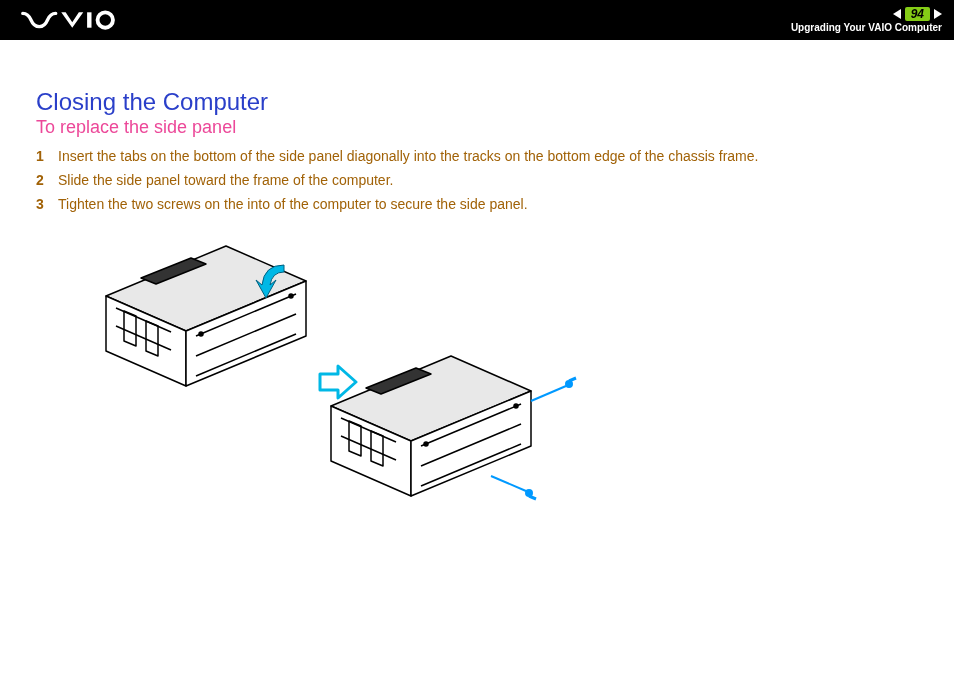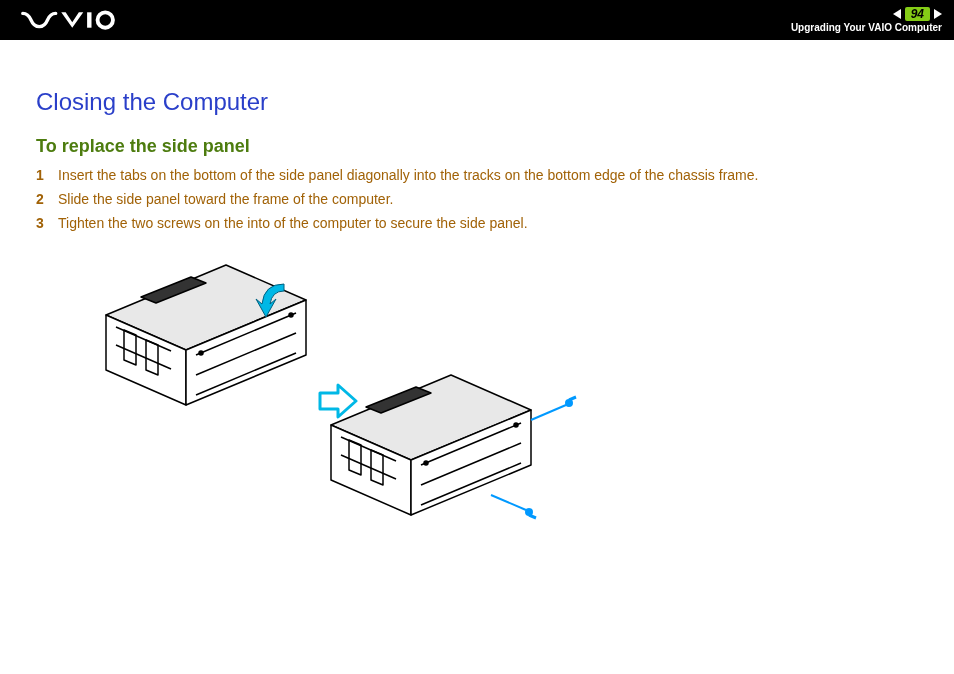--- a/index.html
+++ b/index.html
@@ -8,22 +8,22 @@
   .logo { display: flex; align-items: center; }
   .logo svg { height: 22px; }
   .header-right { display: flex; flex-direction: column; align-items: flex-end; color: #fff; }
   .pager { display: flex; align-items: center; gap: 4px; font-size: 12px; font-style: italic; }
   .pager .arrow { width: 0; height: 0; }
   .arrow-left { border-top: 5px solid transparent; border-bottom: 5px solid transparent; border-right: 8px solid #fff; }
   .arrow-right { border-top: 5px solid transparent; border-bottom: 5px solid transparent; border-left: 8px solid #fff; }
   .pagenum { background: #84cc16; color: #000; padding: 0 6px; font-weight: bold; font-style: italic; font-size: 12px; border-radius: 2px; }
   .section { font-size: 10px; font-weight: bold; margin-top: 1px; }
   .content { padding: 48px 36px 0 36px; }
-  h1 { color: #2a3fc9; font-weight: normal; font-size: 24px; margin-bottom: 20px; }
-  h2 { color: #4d7c0f; font-weight: bold; font-size: 18px; margin-bottom: 10px; }
+  h1 { color: #2a3fc9; font-weight: normal; font-size: 24px; margin-bottom: 1px; }
+  h2 { color: #ec4899; font-weight: normal; font-size: 18px; margin-bottom: 10px; }
   ol { list-style: none; counter-reset: step; }
   ol li { counter-increment: step; font-size: 14px; color: #a16207; margin-bottom: 8px; position: relative; padding-left: 22px; }
   ol li::before { content: counter(step); font-weight: bold; position: absolute; left: 0; }
   .figure { margin-top: 24px; margin-left: 60px; position: relative; width: 460px; height: 300px; }
   .chassis { position: absolute; }
   .chassis svg { display: block; }
   .big-arrow { position: absolute; top: 128px; left: 222px; }
   .small-arrow { position: absolute; top: 24px; left: 158px; }
   .screw { stroke: #0099ff; stroke-width: 2; fill: none; }
 </style>

